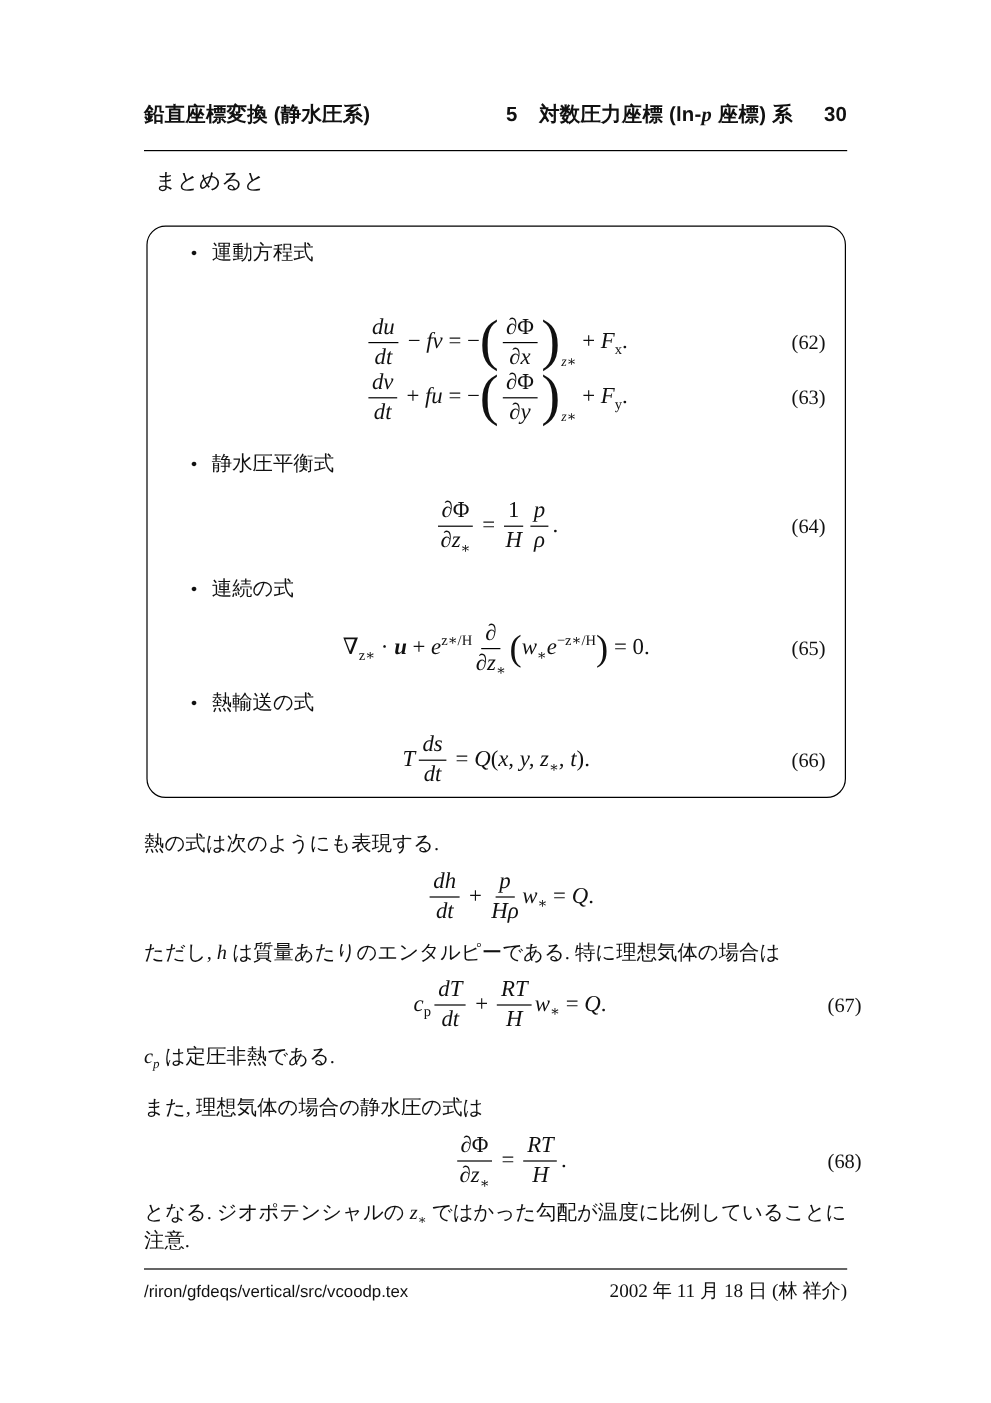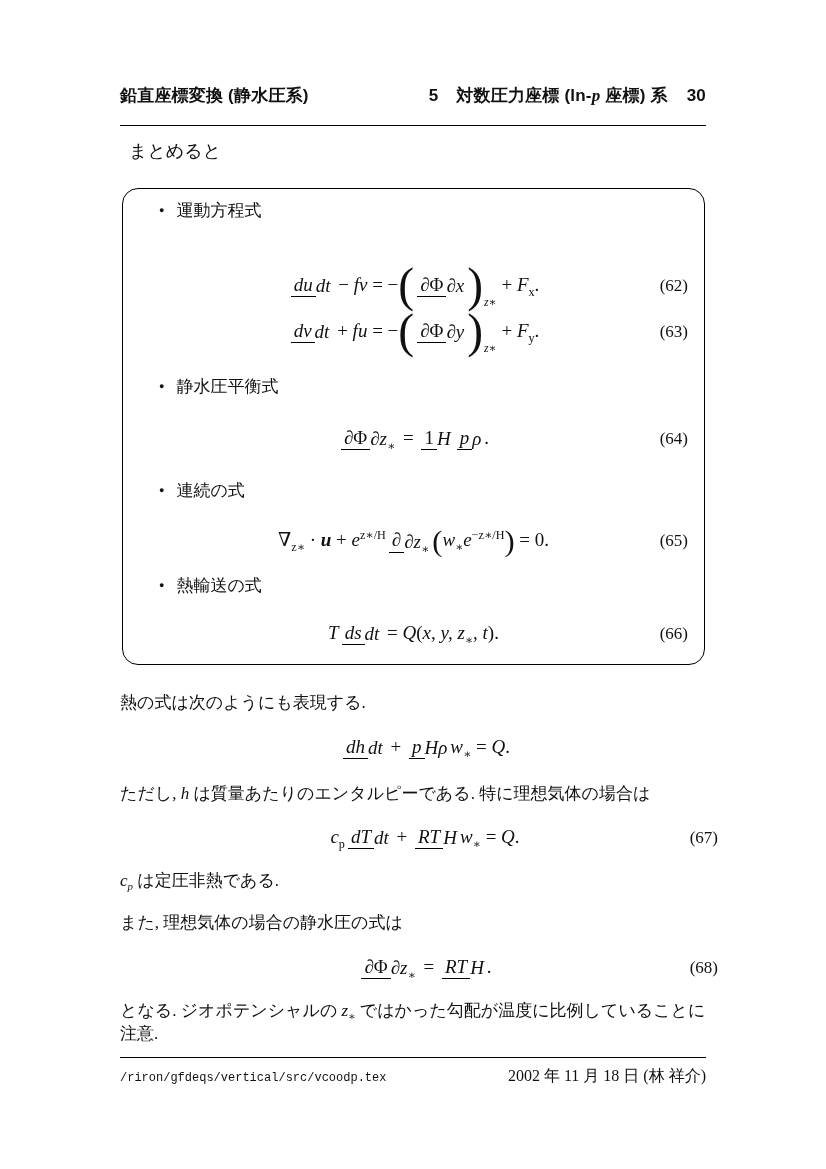--- a/index.html
+++ b/index.html
@@ -14,21 +14,21 @@
   .header{
     position:absolute;left:120px;top:84px;width:586px;
     display:flex;align-items:baseline;
     border-bottom:1.5px solid #000;padding-bottom:18px;
     font-family:"Liberation Sans","DejaVu Sans",sans-serif;
     font-weight:bold;font-size:17px;letter-spacing:0.2px;
   }
   .h-left{flex:1;}
   .h-num{margin-right:18px;}
   .h-var{font-style:italic;font-family:"Liberation Serif","DejaVu Serif",serif;}
-  .h-page{margin-left:19px;}
+  .h-page{margin-left:26px;}
 
   
   .intro{position:absolute;left:120px;top:139px;font-size:18px;margin-left:9px;}
 
   
   .sbox{
     position:absolute;left:122px;top:188px;width:583px;height:477px;
     border:1.3px solid #000;border-radius:16px;box-sizing:border-box;
     padding-top:10px;
   }
@@ -62,21 +62,21 @@
   
   .tk-i{font-style:italic;}
   .tk-b{font-style:italic;font-weight:bold;}
   .tk-u{font-style:normal;}
   sub.tk-sub{font-size:64%;line-height:0;}
   sup.tk-sup{font-size:64%;line-height:0;}
   .tk-lsub{font-size:62%;font-style:italic;position:relative;top:15px;margin-left:1px;}
   .tk-bp{font-size:250%;font-weight:300;line-height:0;vertical-align:middle;position:relative;top:-2px;}
   .tk-mp{font-size:160%;font-weight:300;line-height:0;vertical-align:middle;position:relative;top:-1px;}
   .frac{
-    display:inline-flex;flex-direction:row;align-items:center;
+    display:inline-flex;flex-direction:column;align-items:center;
     vertical-align:middle;margin:0 3px;line-height:1.12;position:relative;top:-1px;
   }
   .frac .fn{display:block;border-bottom:1.2px solid #000;padding:0 3px 1px;white-space:nowrap;}
   .frac .fd{display:block;padding-top:1px;white-space:nowrap;}
 
   
   .para{position:absolute;left:120px;width:590px;font-size:17px;line-height:1.35;}
   .p-1{top:692px;}
   .p-2{top:783px;}
   .p-3{top:870px;}
@@ -84,21 +84,21 @@
   .p-5{top:1000px;}
   .mvar{font-style:italic;}
   .msub{font-size:64%;font-style:italic;line-height:0;}
 
   
   .footer{
     position:absolute;left:120px;top:1057px;width:586px;
     border-top:1.3px solid #000;padding-top:8px;
     display:flex;justify-content:space-between;align-items:baseline;
   }
-  .f-path{font-family:Liberation Mono, monospace;font-size:12px;}
+  .f-path{font-family:Liberation Sans, sans-serif;font-size:14px;}
   .f-date{font-size:16px;}
 </style>
 </head>
 <body>
 
 <div class="page">
 
   <div class="header">
     <span class="h-left">鉛直座標変換 (静水圧系)</span>
     <span class="h-num">5</span>

